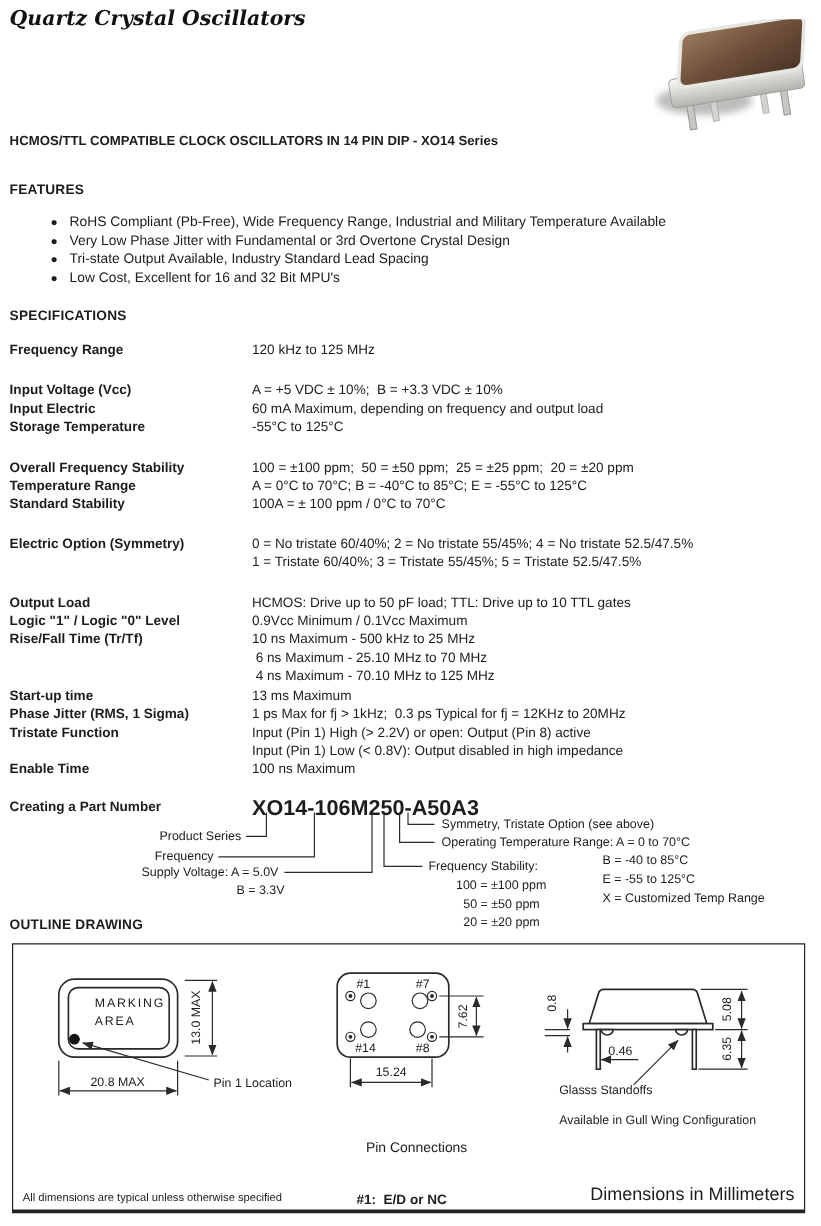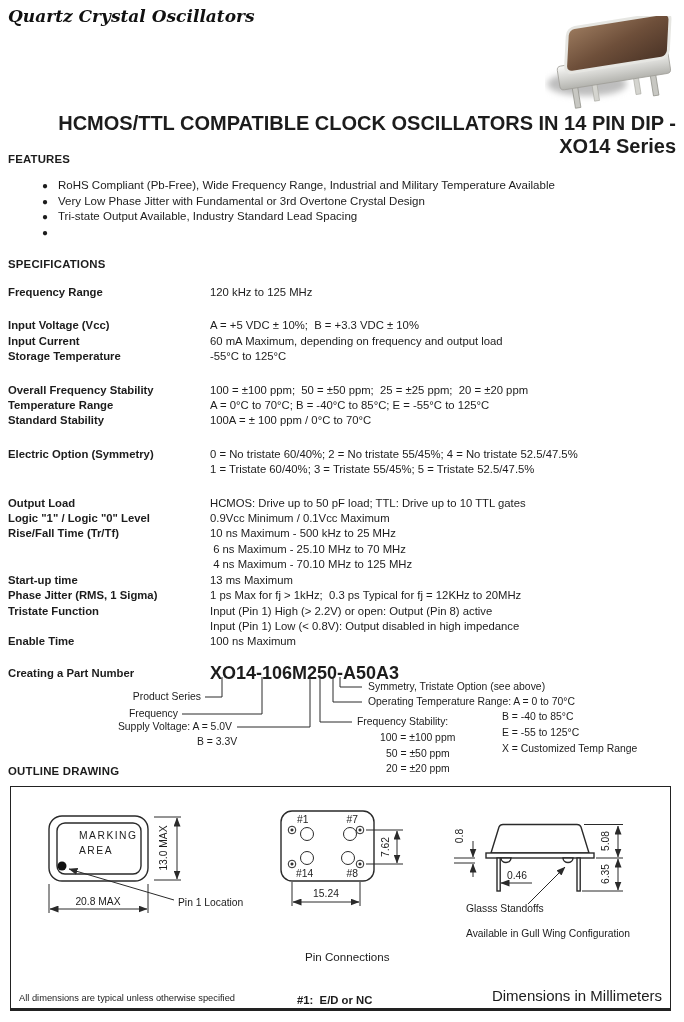--- a/index.html
+++ b/index.html
@@ -1,21 +1,21 @@
 <!DOCTYPE html>
 <html><head>
 <meta charset="utf-8">
 <style>
   html,body{margin:0;padding:0;background:#fff;}
   .page{position:relative;width:684px;height:1022px;background:#ffffff;overflow:hidden;
         font-family:"Liberation Sans",sans-serif;color:#1c1c1c;}
   .brand{position:absolute;left:8px;top:6px;font-family:"DejaVu Serif",serif;
          font-style:italic;font-weight:bold;font-size:17px;color:#111;}
   .photo{position:absolute;left:545px;top:16px;}
-  .title{position:absolute;left:8px;top:112px;width:668px;font-size:20px;font-weight:bold;text-align:right;}
+  .title{position:absolute;left:8px;top:112px;width:668px;font-size:11px;font-weight:bold;}
   .sec-h{position:absolute;left:8px;font-size:11.4px;font-weight:bold;letter-spacing:.2px;}
   .features{position:absolute;left:42px;top:178px;width:620px;font-size:11.5px;}
   .feat-li{display:flex;line-height:15.6px;}
   .bullet{width:16px;flex:0 0 16px;font-size:10px;}
   .specs{position:absolute;left:8px;top:285px;width:668px;font-size:11.3px;}
   .spec-row{display:flex;line-height:15.4px;}
   .gap{margin-top:18px;}
   .spec-label{width:202px;flex:0 0 202px;font-weight:bold;}
   .spec-val{white-space:pre;}
   .pn-val{white-space:pre;font-weight:bold;font-size:18px;}
@@ -81,36 +81,37 @@
     <div class="feat-li">
         <span class="bullet">●</span>
         <span>Very Low Phase Jitter with Fundamental or 3rd Overtone Crystal Design</span>
       </div>
     <div class="feat-li">
         <span class="bullet">●</span>
         <span>Tri-state Output Available, Industry Standard Lead Spacing</span>
       </div>
     <div class="feat-li">
         <span class="bullet">●</span>
+        <span>Low Cost, Excellent for 16 and 32 Bit MPU's</span>
       </div>
   </div>
 
   <div class="sec-h" style="top:258px">SPECIFICATIONS</div>
 
   <div class="specs">
     <div class="spec-row">
         <div class="spec-label">Frequency Range</div>
         <div class="spec-val"><div>120 kHz to 125 MHz</div></div>
       </div>
     <div class="spec-row gap">
         <div class="spec-label">Input Voltage (Vcc)</div>
         <div class="spec-val"><div>A = +5 VDC ± 10%;  B = +3.3 VDC ± 10%</div></div>
       </div>
     <div class="spec-row">
-        <div class="spec-label">Input Current</div>
+        <div class="spec-label">Input Electric</div>
         <div class="spec-val"><div>60 mA Maximum, depending on frequency and output load</div></div>
       </div>
     <div class="spec-row">
         <div class="spec-label">Storage Temperature</div>
         <div class="spec-val"><div>-55°C to 125°C</div></div>
       </div>
     <div class="spec-row gap">
         <div class="spec-label">Overall Frequency Stability</div>
         <div class="spec-val"><div>100 = ±100 ppm;  50 = ±50 ppm;  25 = ±25 ppm;  20 = ±20 ppm</div></div>
       </div>

